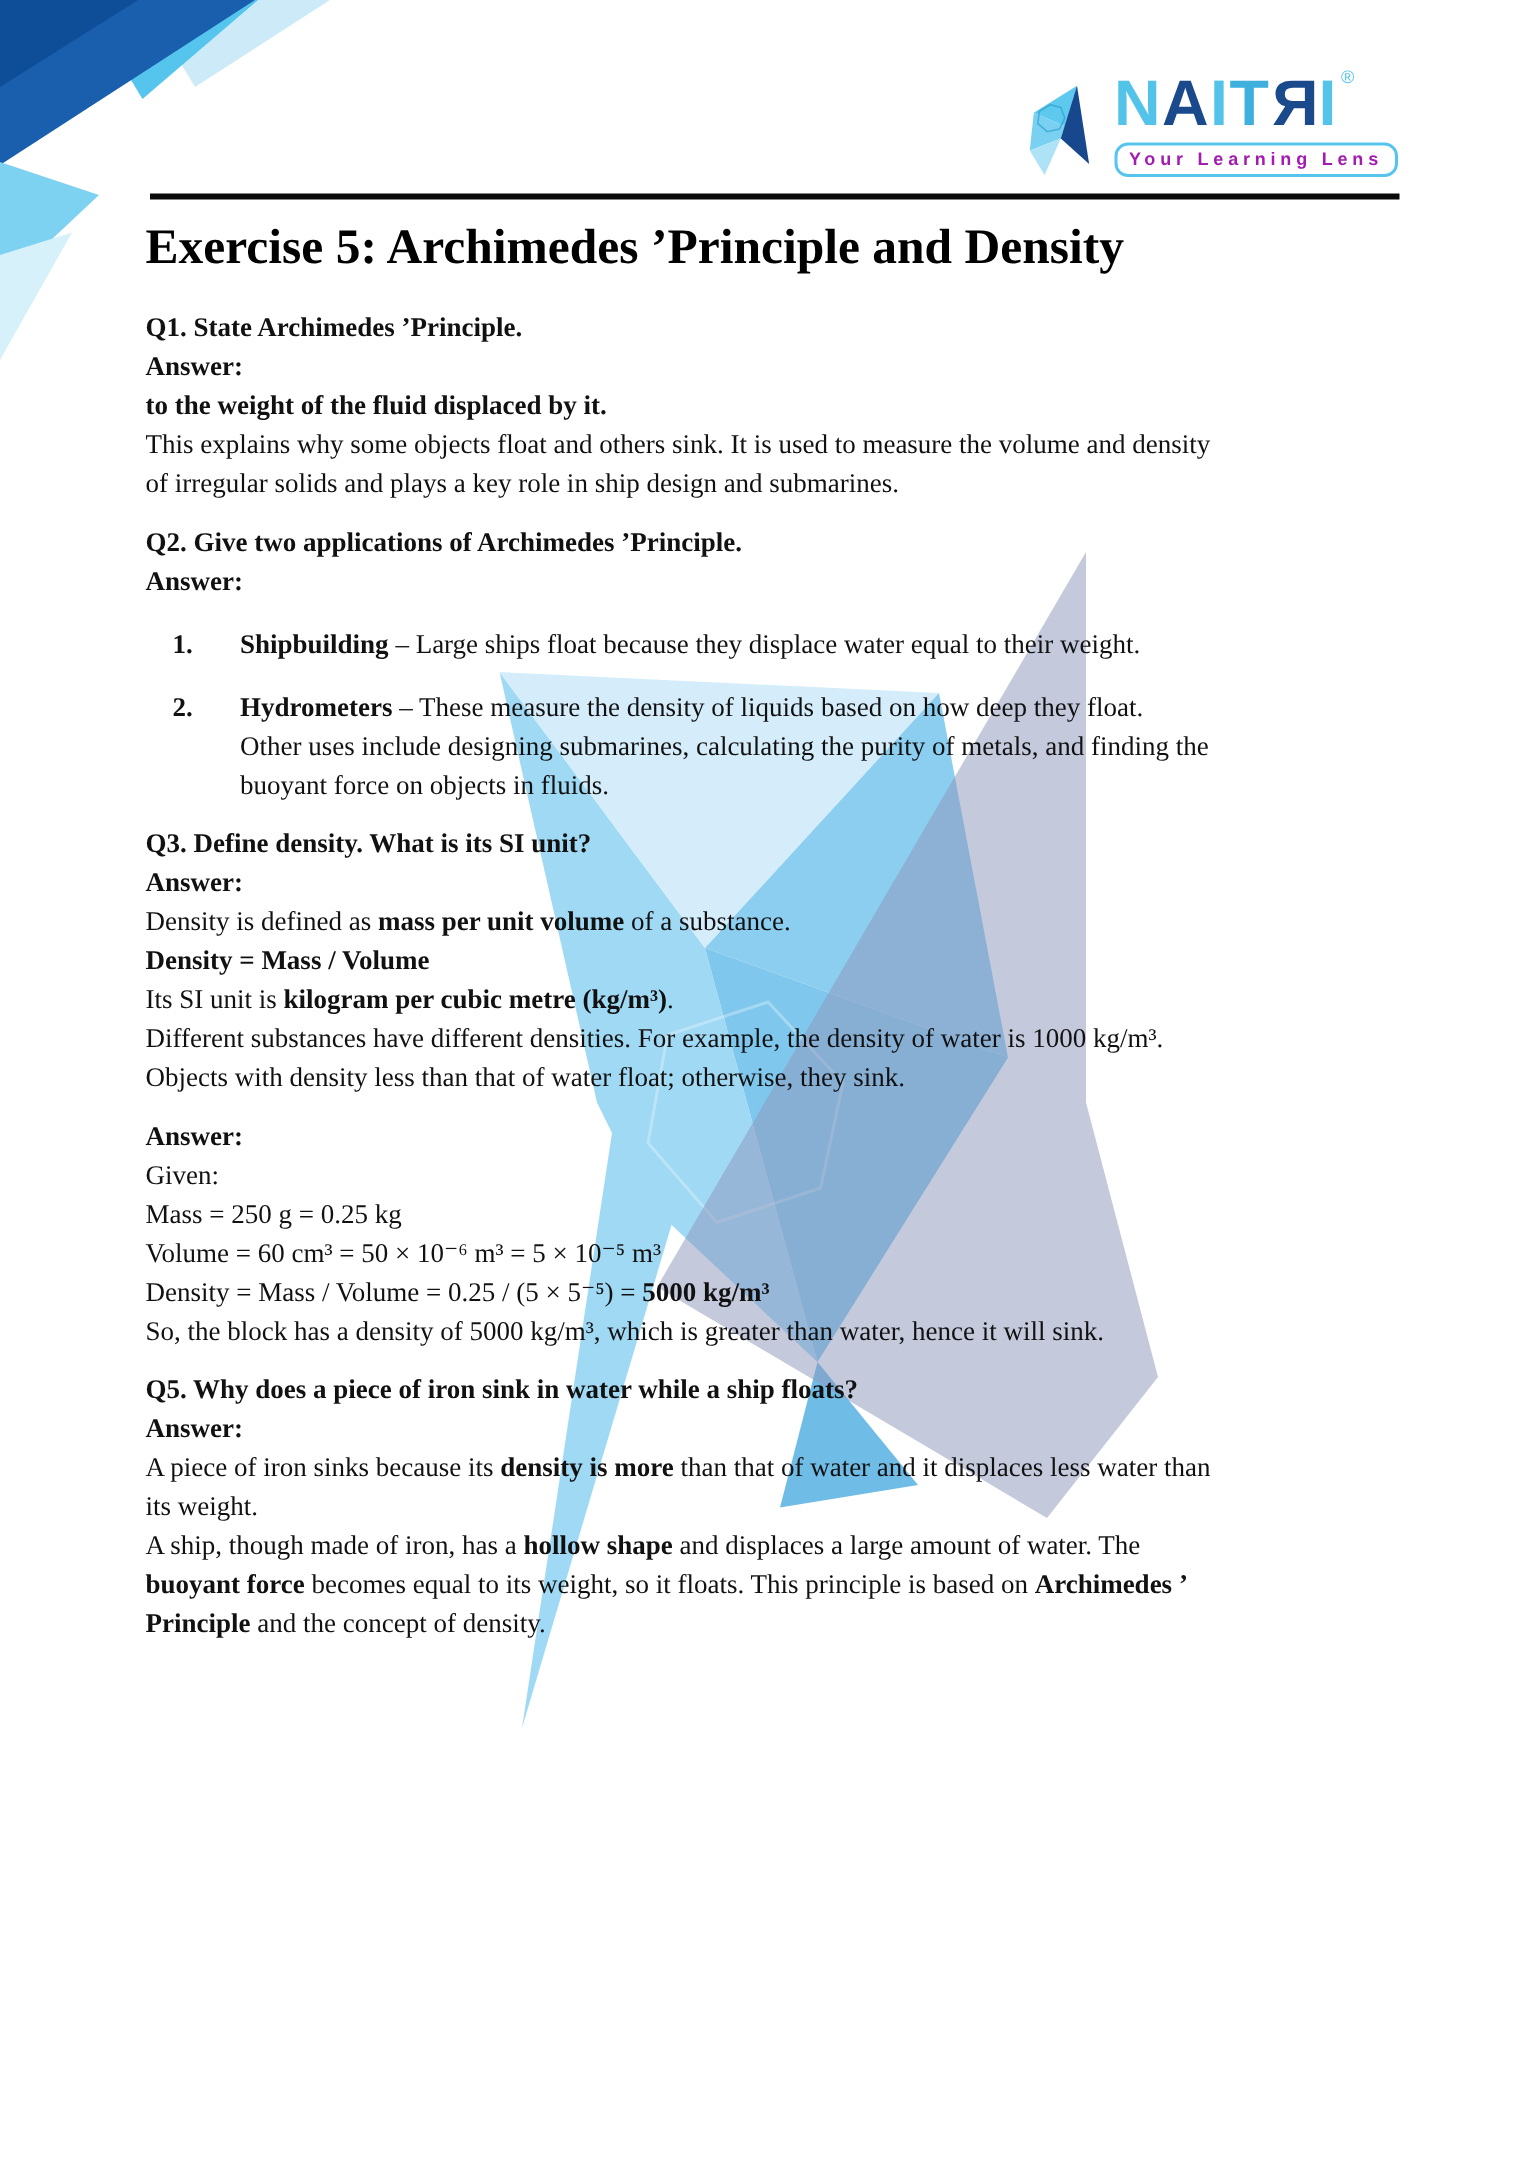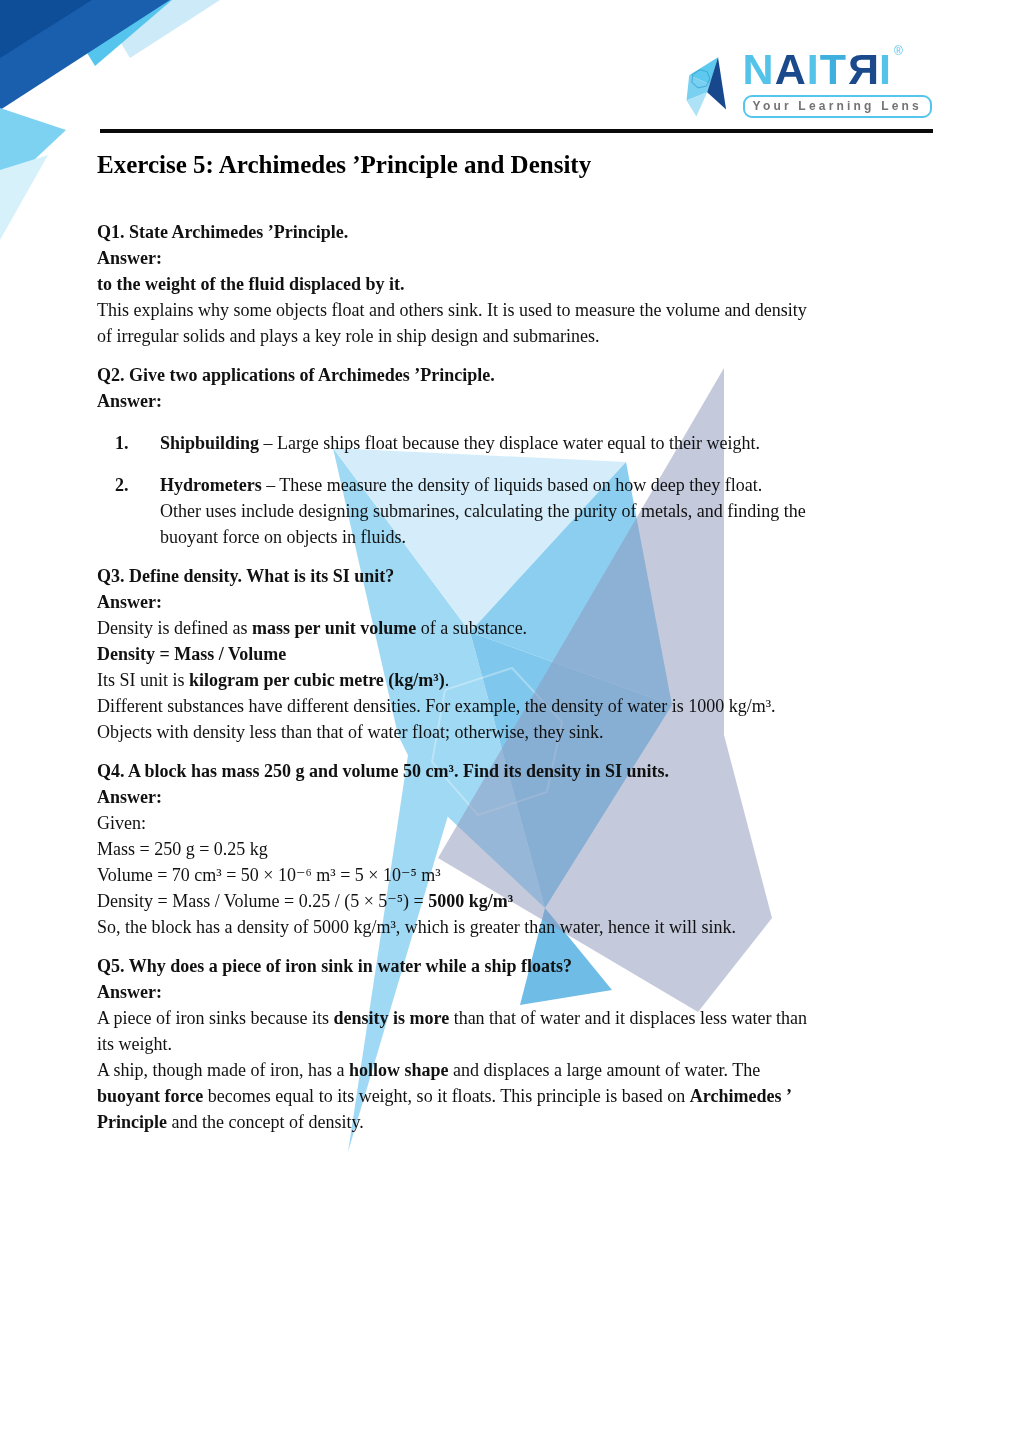--- a/index.html
+++ b/index.html
@@ -21,28 +21,28 @@
     white-space:nowrap;
   }
   .wordmark span{display:inline-block;}
   .wordmark span.mirror{transform:scaleX(-1);}
   .regmark{
     font-family:"Liberation Sans",sans-serif;font-size:12px;color:#56c5ee;
     margin-left:2px;line-height:1;position:relative;top:-3px;
   }
   .tagline{
     margin-top:4px;border:2px solid #56c5ee;border-radius:9px;
-    color:#737373;font-family:"Liberation Sans","DejaVu Sans",sans-serif;
+    color:#a21caf;font-family:"Liberation Sans","DejaVu Sans",sans-serif;
     font-size:12px;font-weight:bold;letter-spacing:3.2px;
     padding:2px 8px 3px 8px;text-align:right;white-space:nowrap;
   }
   .rule{position:absolute;left:100px;top:129px;width:833px;height:4px;background:#0a0a0a;z-index:2;}
   .content{position:absolute;left:97px;top:147px;width:840px;z-index:2;}
   h1.title{
-    font-size:25px;line-height:36px;font-weight:bold;margin:0 0 36px 0;color:#000;
+    font-size:33px;line-height:36px;font-weight:bold;margin:0 0 22px 0;color:#000;
     white-space:nowrap;
   }
   .qa{margin-top:13px;}
   .qa:first-child{margin-top:0;}
   .line{font-size:18px;line-height:26px;white-space:nowrap;}
   .b{font-weight:bold;}
   .list-item{display:flex;margin-top:16px;}
   .li-num{width:63px;box-sizing:border-box;padding-left:18px;font-size:18px;line-height:26px;font-weight:bold;flex:none;}
   .li-body{flex:1;}
 </style>
@@ -121,25 +121,24 @@
       <section class="qa">
         <div class="line"><span class="b">Q3. Define density. What is its SI unit?</span></div>
         <div class="line"><span class="b">Answer:</span></div>
         <div class="line"><span>Density is defined as </span><span class="b">mass per unit volume</span><span> of a substance.</span></div>
         <div class="line"><span class="b">Density = Mass / Volume</span></div>
         <div class="line"><span>Its SI unit is </span><span class="b">kilogram per cubic metre (kg/m³)</span><span>.</span></div>
         <div class="line"><span>Different substances have different densities. For example, the density of water is 1000 kg/m³.</span></div>
         <div class="line"><span>Objects with density less than that of water float; otherwise, they sink.</span></div>
       </section>
       <section class="qa">
-        <div class="line"><span class="b">Q4. A block has mass 250 g and volume 50 cm³. Find its density in SI units.</span></div>
         <div class="line"><span class="b">Answer:</span></div>
         <div class="line"><span>Given:</span></div>
         <div class="line"><span>Mass = 250 g = 0.25 kg</span></div>
-        <div class="line"><span>Volume = 70 cm³ = 50 × 10⁻⁶ m³ = 5 × 10⁻⁵ m³</span></div>
+        <div class="line"><span>Volume = 60 cm³ = 50 × 10⁻⁶ m³ = 5 × 10⁻⁵ m³</span></div>
         <div class="line"><span>Density = Mass / Volume = 0.25 / (5 × 5⁻⁵) = </span><span class="b">5000 kg/m³</span></div>
         <div class="line"><span>So, the block has a density of 5000 kg/m³, which is greater than water, hence it will sink.</span></div>
       </section>
       <section class="qa">
         <div class="line"><span class="b">Q5. Why does a piece of iron sink in water while a ship floats?</span></div>
         <div class="line"><span class="b">Answer:</span></div>
         <div class="line"><span>A piece of iron sinks because its </span><span class="b">density is more</span><span> than that of water and it displaces less water than</span></div>
         <div class="line"><span>its weight.</span></div>
         <div class="line"><span>A ship, though made of iron, has a </span><span class="b">hollow shape</span><span> and displaces a large amount of water. The</span></div>
         <div class="line"><span class="b">buoyant force</span><span> becomes equal to its weight, so it floats. This principle is based on </span><span class="b">Archimedes ’</span></div>

